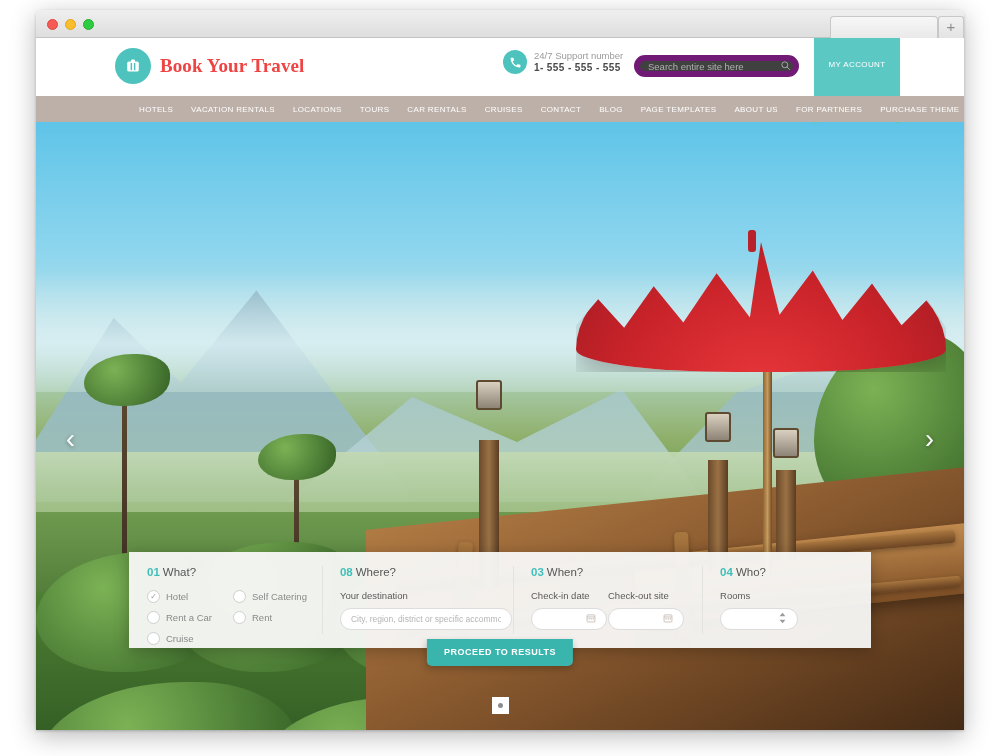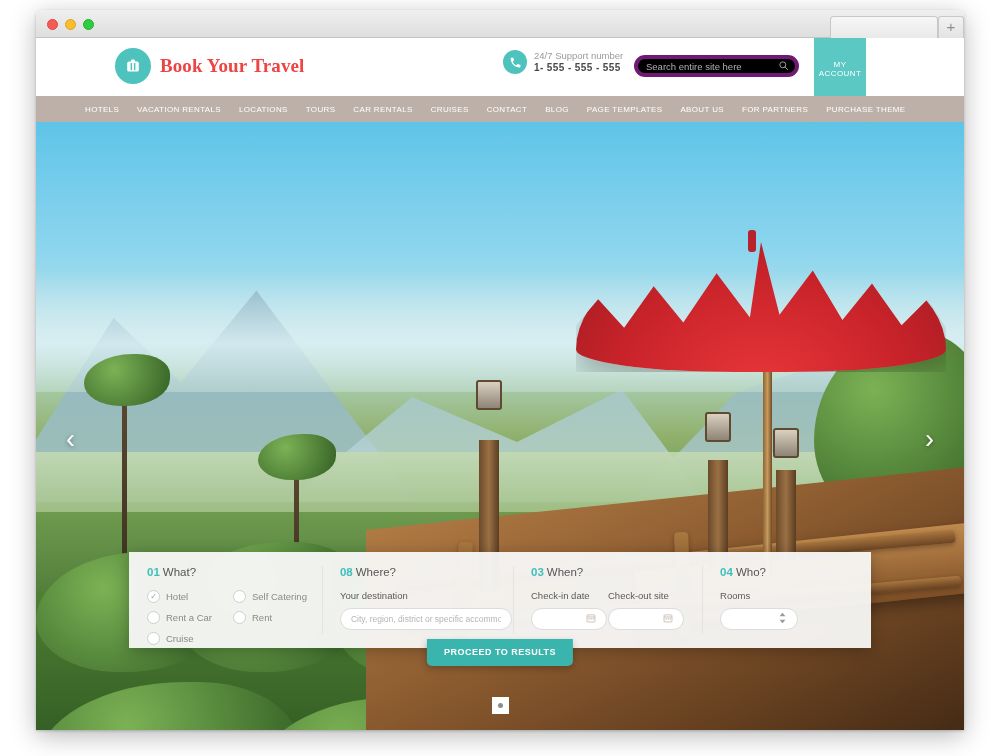--- a/index.html
+++ b/index.html
@@ -79,45 +79,45 @@
   #phone-circle {
     width: 24px; height: 24px; border-radius: 50%; background: #4ec3bd;
     display: flex; align-items: center; justify-content: center;
   }
   #support-text-wrap { line-height: 1.25; }
   #support-label { font-size: 9.5px; color: #9b9b9b; display: block; }
   #support-number { font-size: 10px; color: #4a4a4a; font-weight: bold; display: block; letter-spacing: .4px; }
   #search-box {
     position: absolute; left: 598px; top: 17px;
     width: 165px; height: 22px;
-    border: 4px solid #701a75; border-radius: 11px;
-    background: #000000;
+    border: 6px solid #701a75; border-radius: 11px;
+    background: #404040;
     display: flex; align-items: center; padding: 0 8px;
   }
   #search-input {
     flex: 1; border: none; outline: none; background: transparent;
     font-family: "Liberation Sans", sans-serif;
     font-size: 9.5px; color: #999;
   }
   #search-input::placeholder { color: #b0b0b0; }
   #my-account-ribbon {
     position: absolute; left: 778px; top: 0;
-    width: 52px; height: 86px;
+    width: 86px; height: 86px;
     background: #5bc8c3;
     color: #fff;
     font-size: 8px; letter-spacing: .4px;
     text-align: center; padding-top: 22px;
     cursor: pointer;
     clip-path: polygon(0 0, 100% 0, 100% 100%, 50% 83%, 0 100%);
   }
 
   
   #main-nav {
     position: relative; height: 26px; background: #bdb0a8; z-index: 20;
-    display: flex; align-items: center; padding-left: 40px;
+    display: flex; align-items: center; padding-left: 94px;
   }
   .nav-item {
     color: #ffffff; font-size: 8px; letter-spacing: .35px;
     padding: 0 9px; cursor: pointer; white-space: nowrap;
     text-transform: uppercase;
   }
 
   
   #hero {
     position: relative; width: 928px; height: 608px; overflow: hidden;

